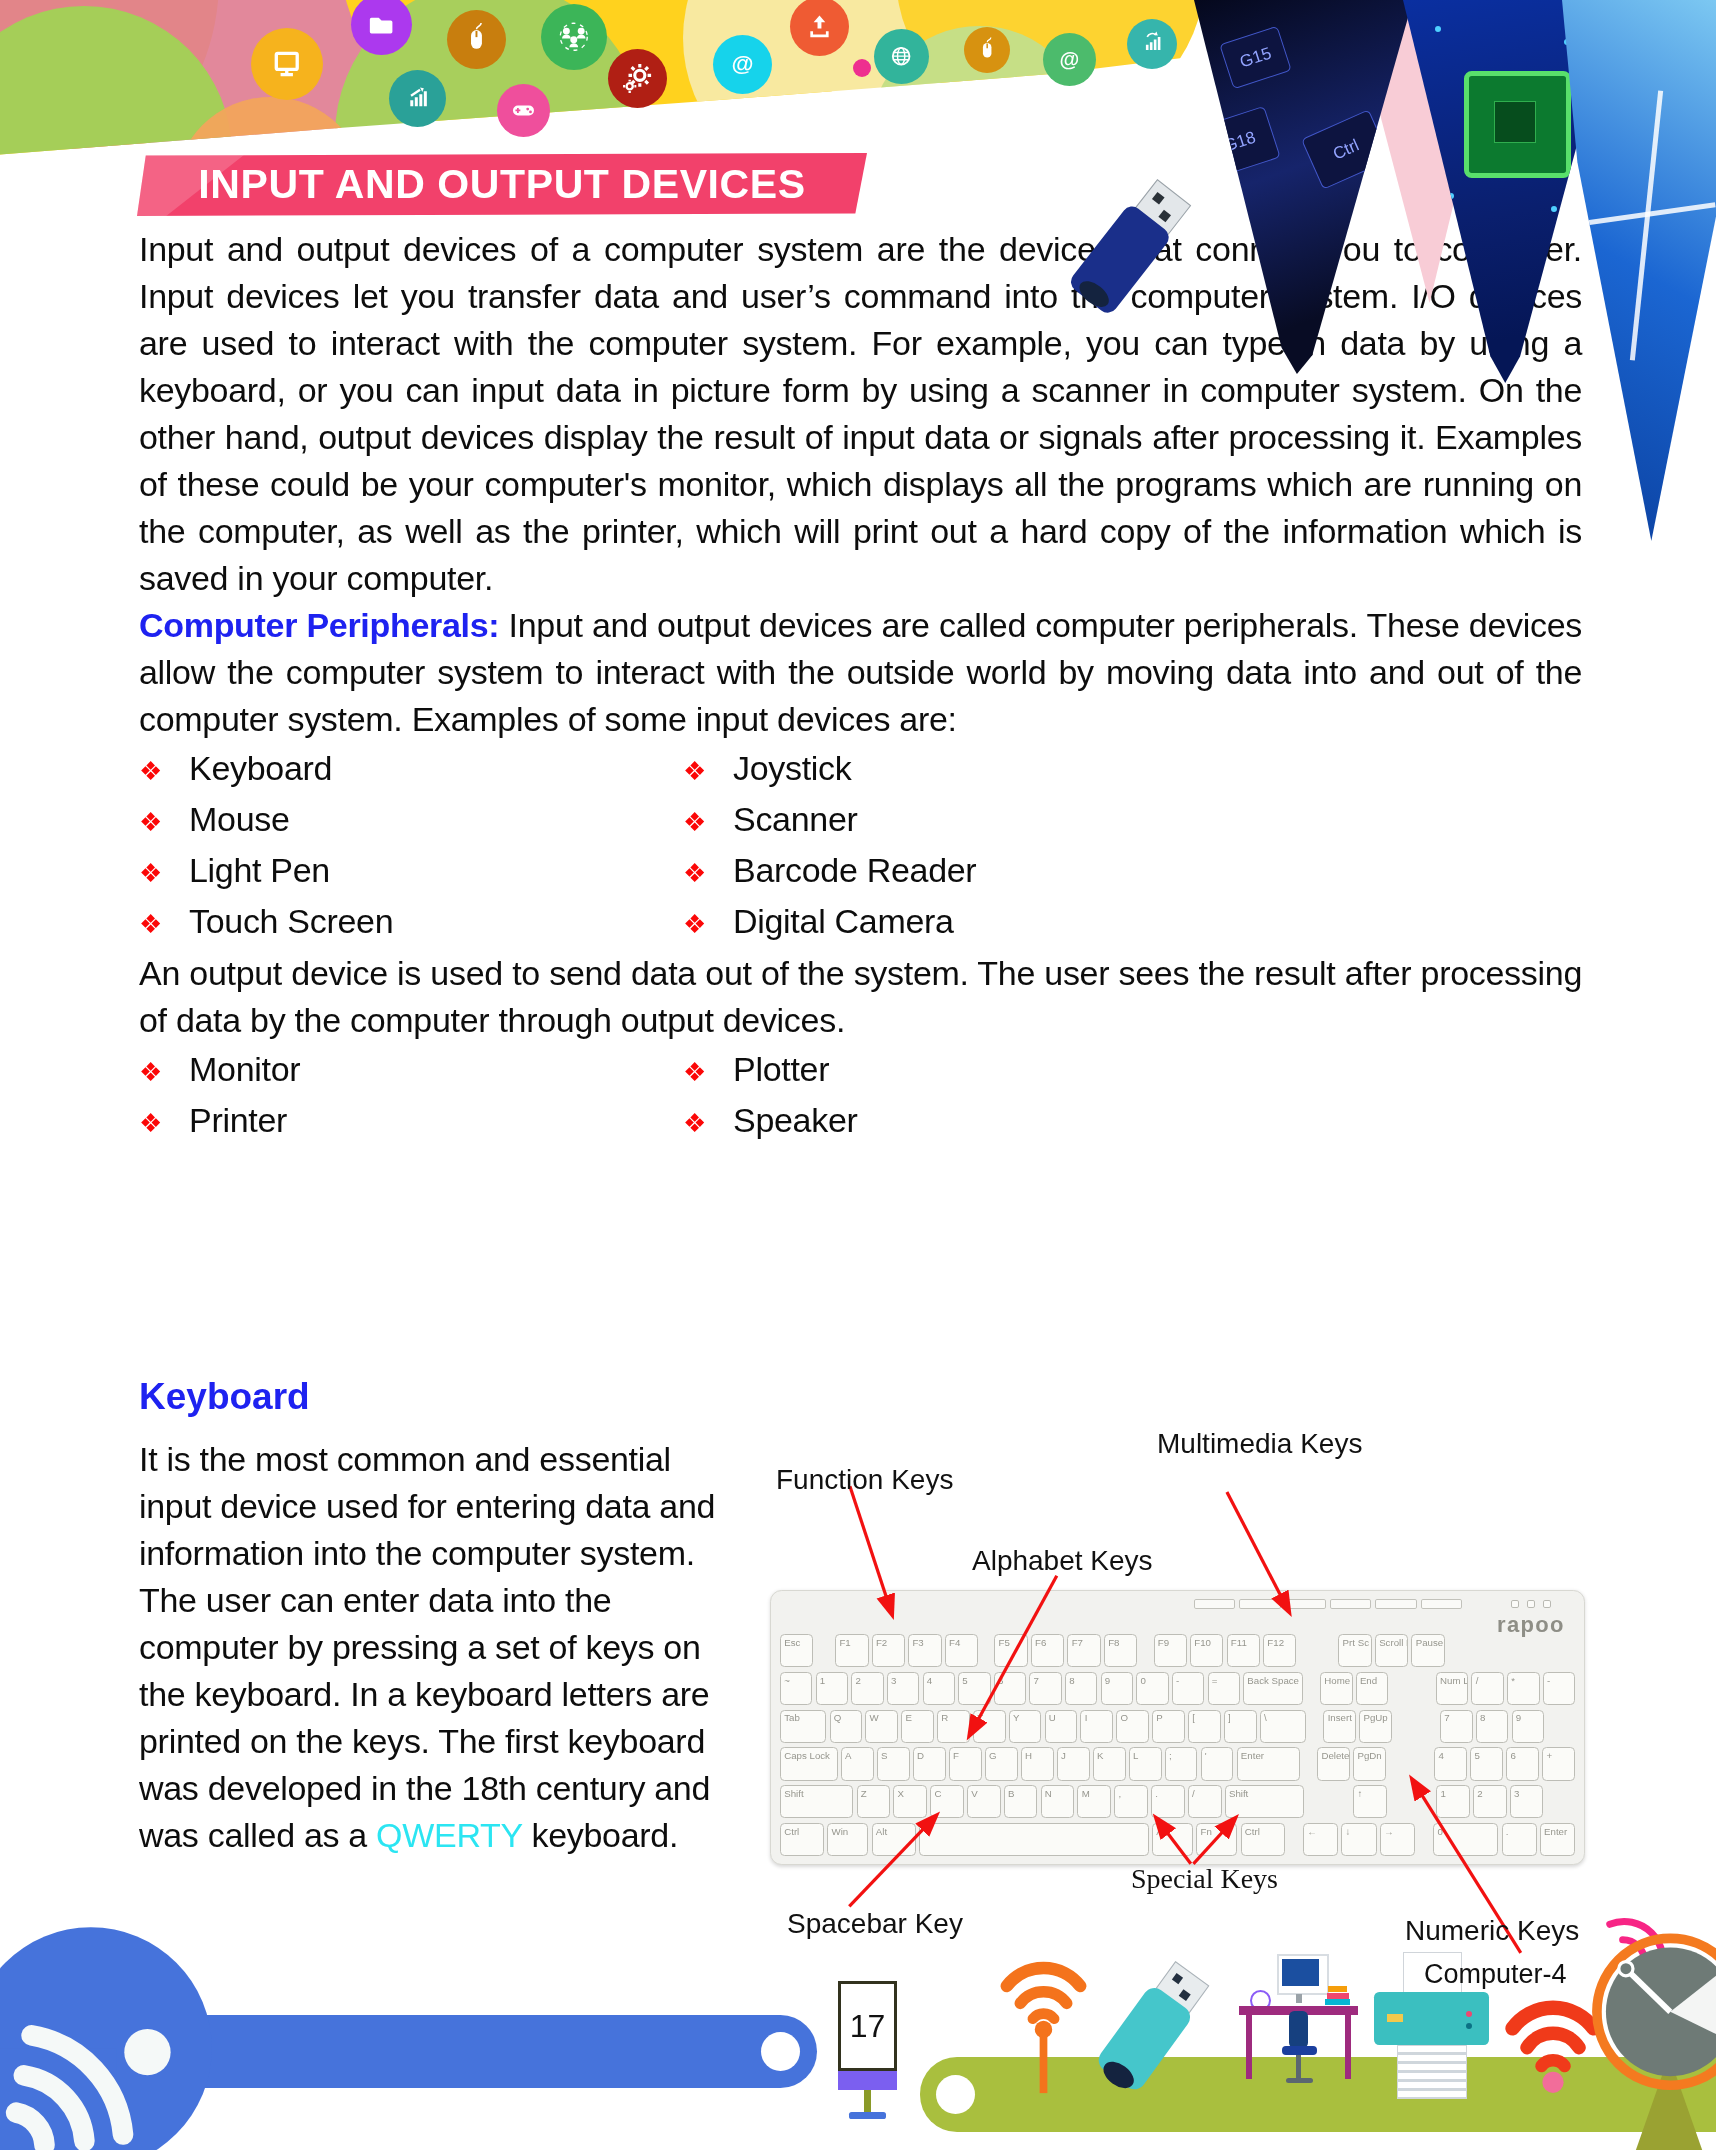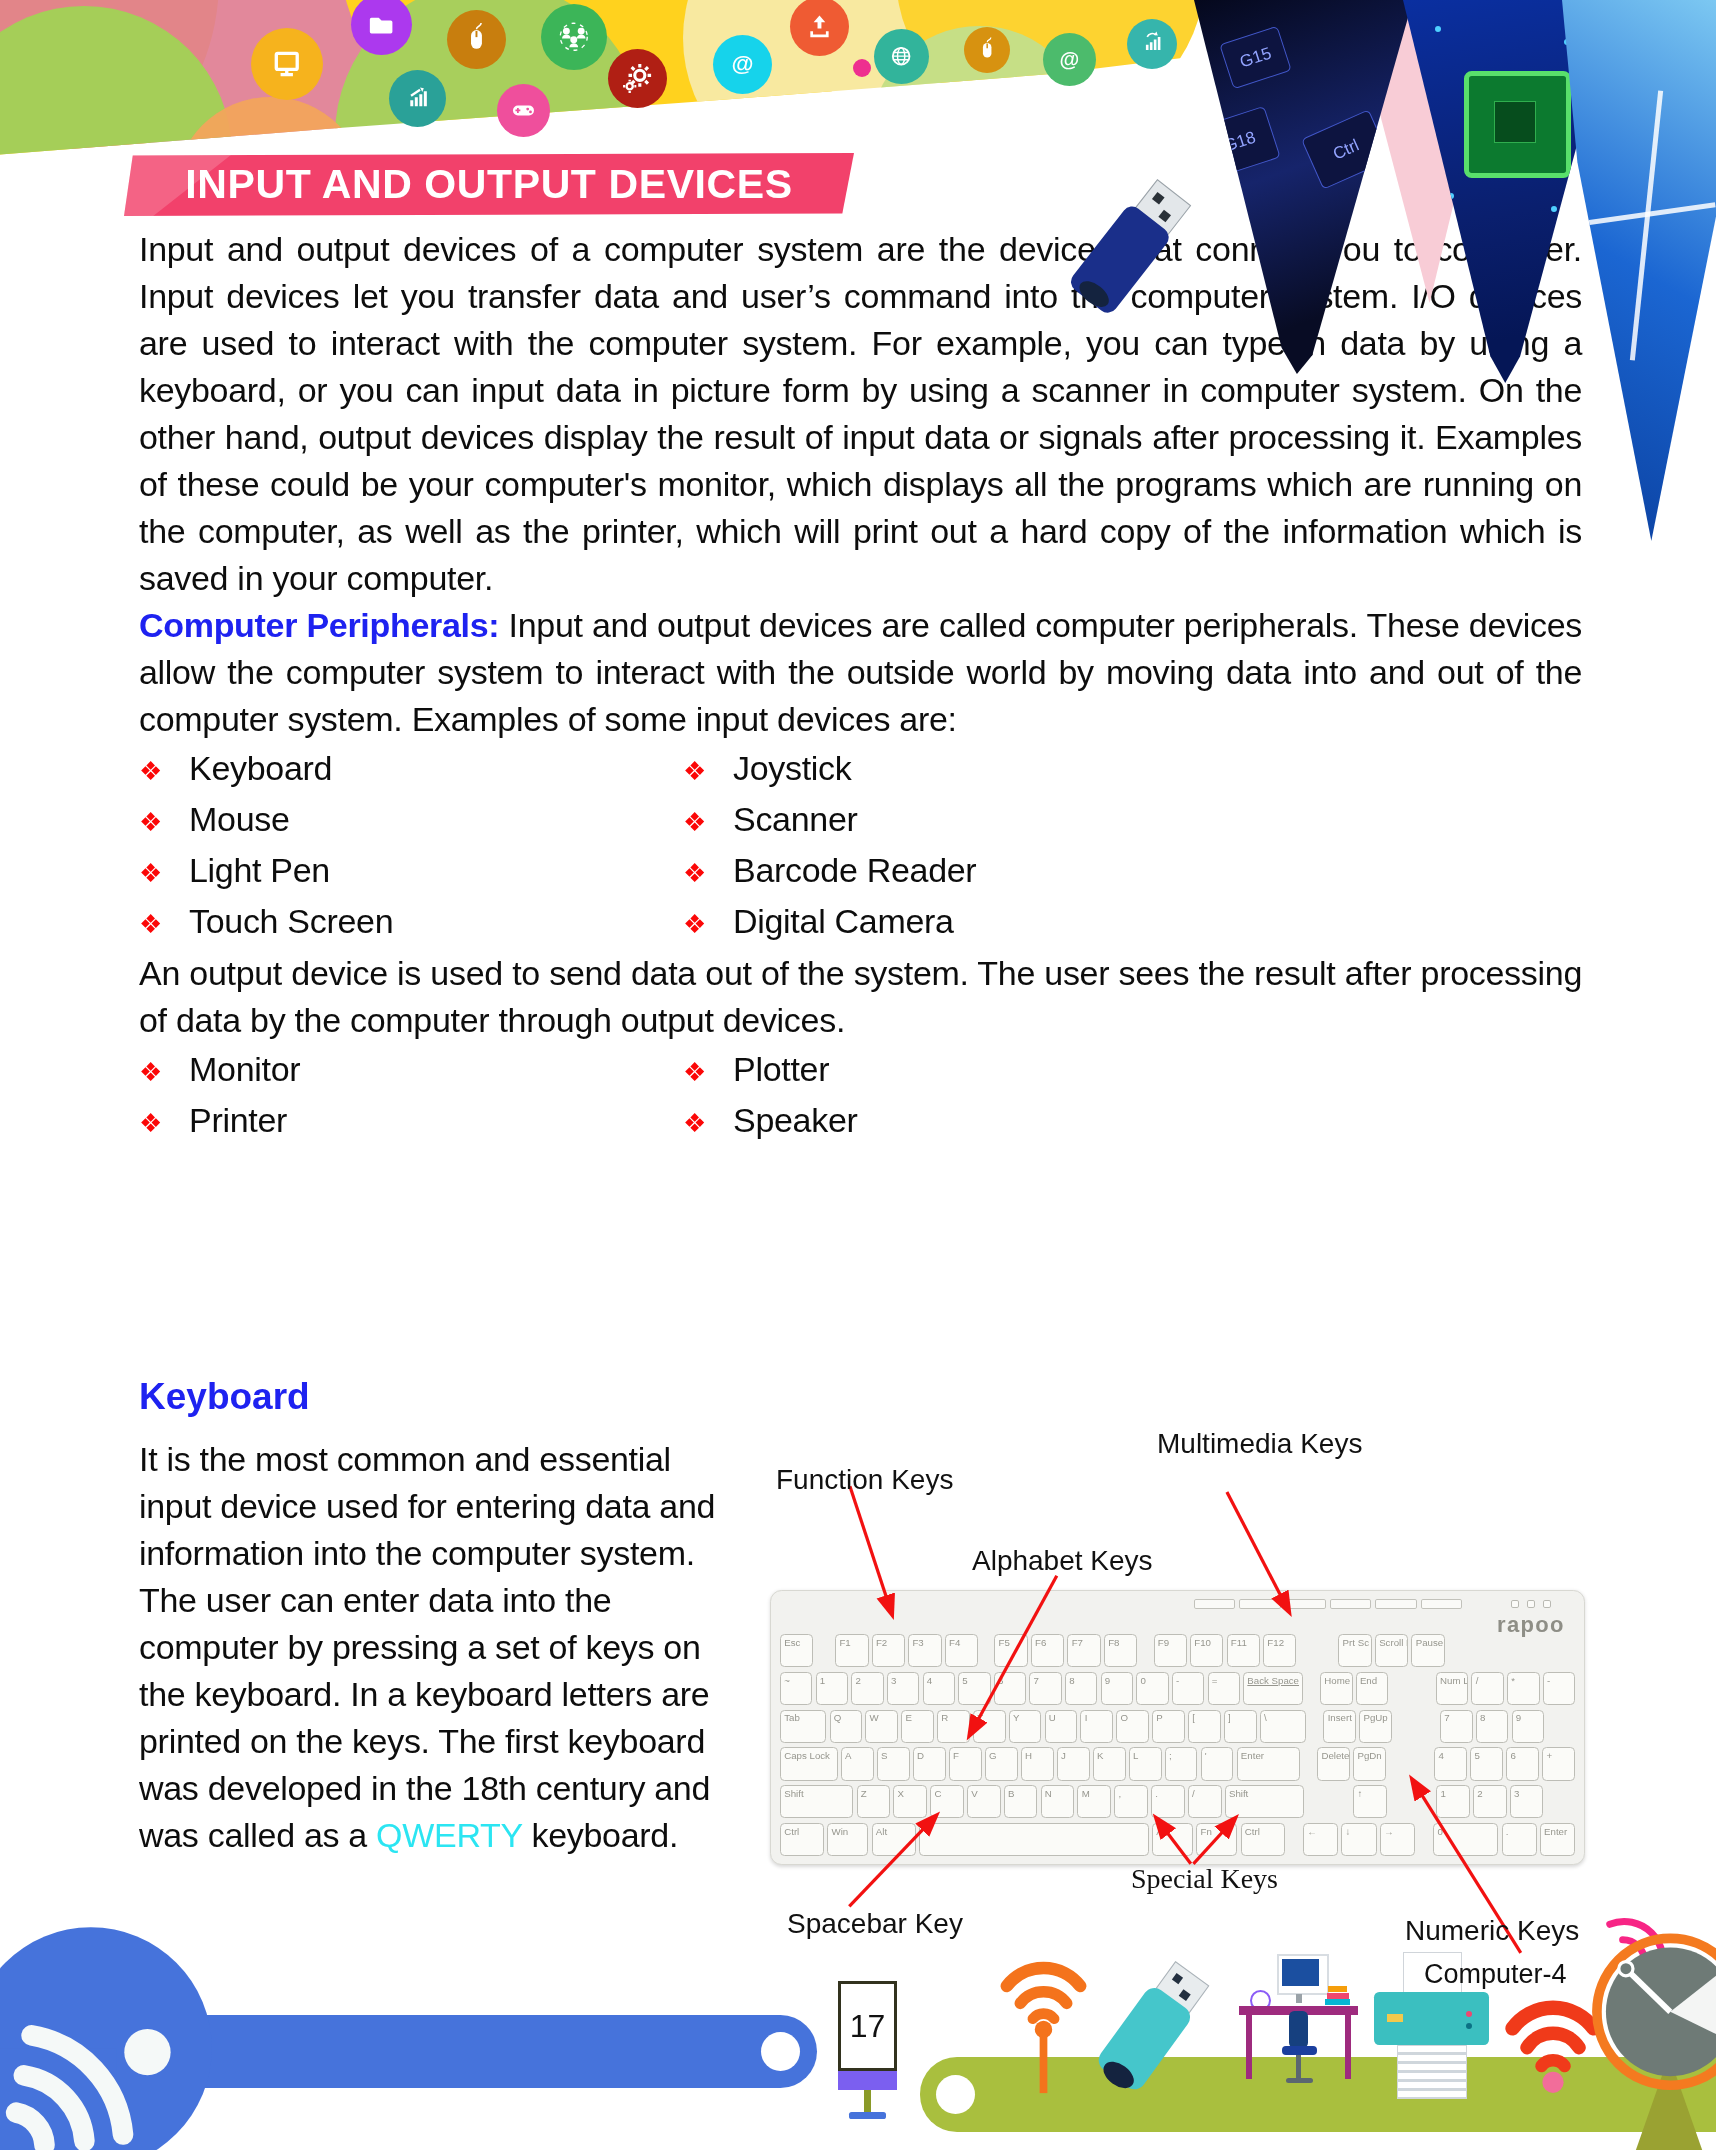--- a/index.html
+++ b/index.html
@@ -14,21 +14,21 @@
   .badge svg{width:66%;height:66%;}
   .photo{position:absolute;z-index:7;}
   .pkey{position:absolute;border:1.9px solid #4257c9;border-radius:5.2px;color:#93a4ff;font-size:17px;
         display:flex;align-items:center;justify-content:center;background:#0d1440;transform:rotate(-18deg);}
 
   
   .banner{position:absolute;background:#f2416b;display:flex;align-items:center;justify-content:center;}
   .banner .fold{position:absolute;left:0;top:0;width:100%;height:100%;
         clip-path:polygon(0 0,15% 0,4% 100%,0 100%);background:rgba(255,255,255,.18);}
   .banner span{position:relative;color:#fff;font-weight:bold;letter-spacing:0.6px;z-index:2;}
-  #banner1{left:124px;top:153px;width:730px;height:63px;
+  #banner1{left:137px;top:153px;width:730px;height:63px;
         clip-path:polygon(1.2% 4%,100% 0,98.4% 96%,0 100%);}
   #banner1 span{font-size:41px;}
   #banner2{left:139px;top:1305px;width:396px;height:62px;
         clip-path:polygon(1.6% 0,100% 5%,97.4% 100%,0 95%);}
   #banner2 span{font-size:39px;}
 
   
   #flow{position:absolute;left:139px;top:226px;width:1443px;font-size:34px;line-height:47px;
         letter-spacing:-0.3px;}
   #flow p{margin:0;text-align:justify;}
@@ -354,21 +354,21 @@
           <div class="key" style="flex: 1 1 0px;">3</div>
           <div class="key" style="flex: 1 1 0px;">4</div>
           <div class="key" style="flex: 1 1 0px;">5</div>
           <div class="key" style="flex: 1 1 0px;">6</div>
           <div class="key" style="flex: 1 1 0px;">7</div>
           <div class="key" style="flex: 1 1 0px;">8</div>
           <div class="key" style="flex: 1 1 0px;">9</div>
           <div class="key" style="flex: 1 1 0px;">0</div>
           <div class="key" style="flex: 1 1 0px;">-</div>
           <div class="key" style="flex: 1 1 0px;">=</div>
-          <div class="key" style="flex: 2 1 0px; text-decoration: underline;">Back Space</div>
+          <div class="key" style="flex: 2 1 0px;">Back Space</div>
           <div class="kgap" style="flex: 0.4 1 0px;"></div>
           <div class="key" style="flex: 1 1 0px;">Home</div>
           <div class="key" style="flex: 1 1 0px;">End</div>
           <div class="kgap" style="flex: 1 1 0px;"></div>
           <div class="kgap" style="flex: 0.4 1 0px;"></div>
           <div class="key" style="flex: 1 1 0px;">Num Lock</div>
           <div class="key" style="flex: 1 1 0px;">/</div>
           <div class="key" style="flex: 1 1 0px;">*</div>
           <div class="key" style="flex: 1 1 0px;">-</div>
         </div>

